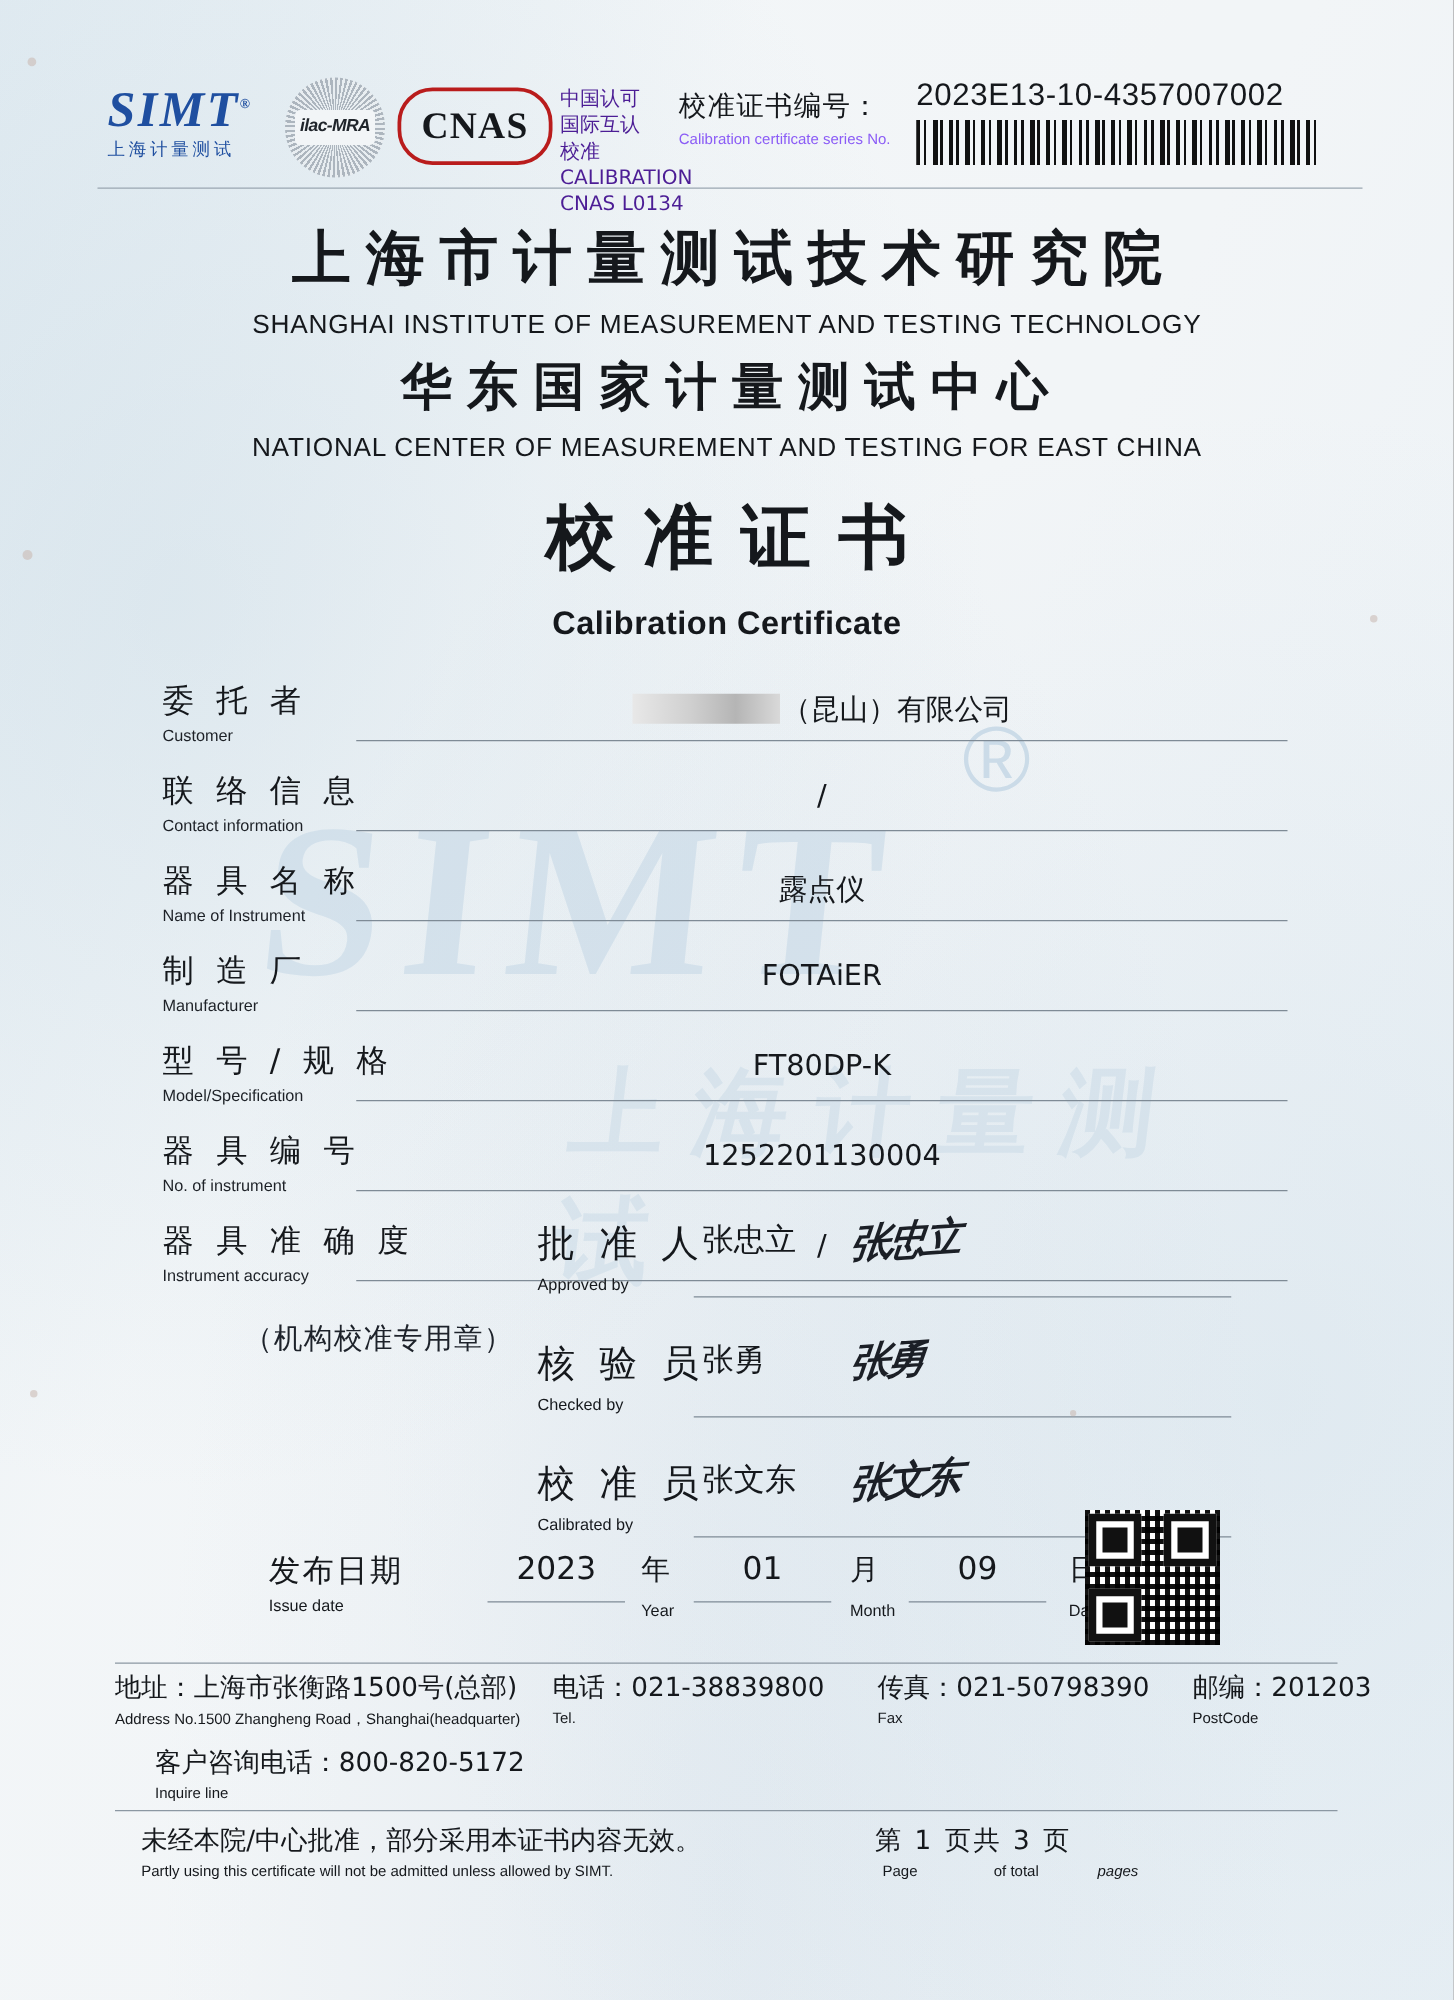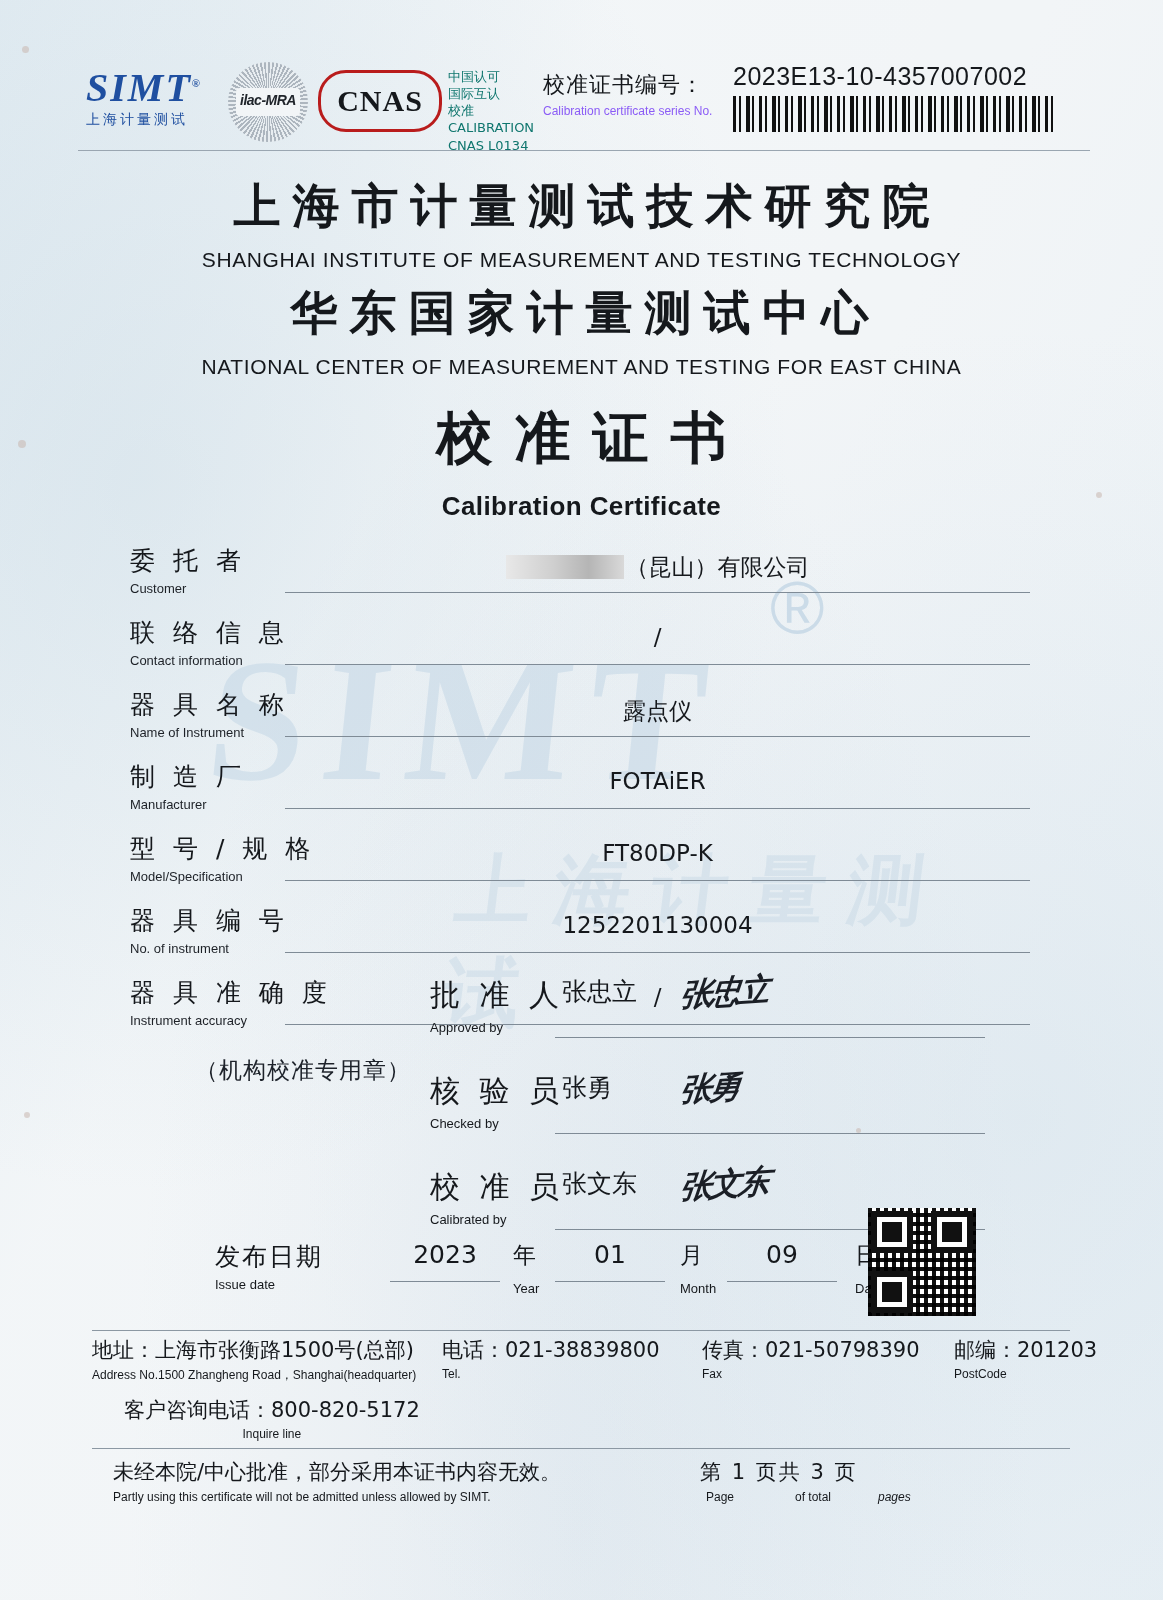--- a/index.html
+++ b/index.html
@@ -160,23 +160,23 @@
     font-family: "Liberation Serif", serif;
     font-size: 30px;
     font-weight: bold;
     letter-spacing: 1px;
     color: #15181c;
   }
   .cnas-meta {
     position: absolute;
     left: 370px;
     top: 20px;
-    font-size: 13px;
+    font-size: 16px;
     line-height: 1.32;
-    color: #0f766e;
+    color: #4c1d95;
     font-family: "DejaVu Sans", sans-serif;
   }
   .cert-no-label {
     position: absolute;
     left: 465px;
     top: 22px;
     text-align: left;
   }
   .cert-no-label .cn {
     font-size: 22px;
@@ -233,21 +233,21 @@
     letter-spacing: 12px;
     padding-left: 12px;
   }
   .t-en1 {
     font-size: 21px;
     letter-spacing: 0.6px;
     margin-top: 10px;
   }
   .t-cn2 {
     font-family: Liberation Mono, monospace;
-    font-size: 47px;
+    font-size: 41px;
     font-weight: bold;
     letter-spacing: 12px;
     padding-left: 8px;
     margin-top: 10px;
   }
   .t-en2 {
     font-size: 21px;
     letter-spacing: 0.6px;
     margin-top: 10px;
   }
@@ -471,21 +471,21 @@
   .footer {
     position: absolute;
     left: 92px;
     top: 1336px;
     width: 985px;
   }
   .f-line1 { position: relative; height: 54px; }
   .f-item { position: absolute; top: 0; }
   .f-item .cn { font-size: 21px; font-family: "DejaVu Sans", sans-serif; white-space: nowrap; }
   .f-item .en { font-size: 12px; margin-top: 3px; white-space: nowrap; }
-  .f-line2 { position: relative; height: 50px; margin-top: 6px; text-align: center; }
+  .f-line2 { position: relative; height: 50px; margin-top: 6px; }
 
   .footer-rule2 {
     position: absolute;
     left: 92px;
     top: 1448px;
     width: 978px;
     height: 1px;
     background: #8c98a3;
   }
   .bottom {

